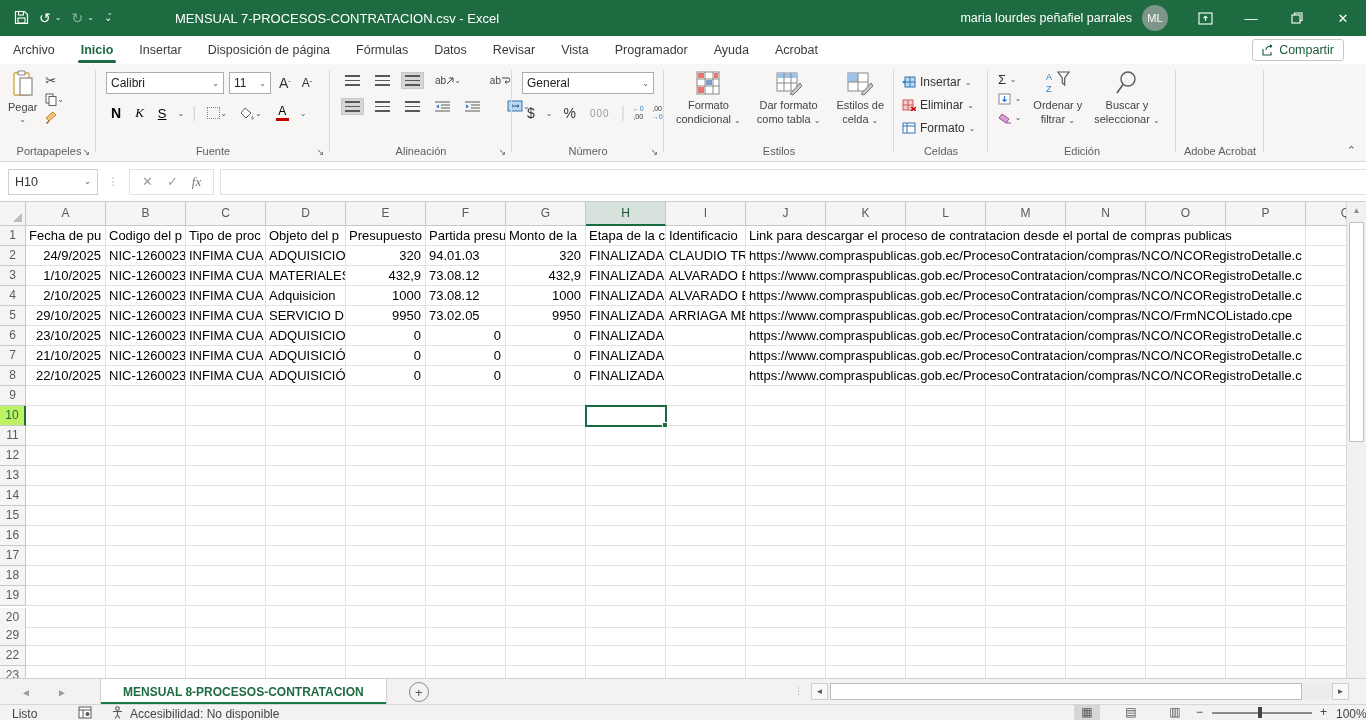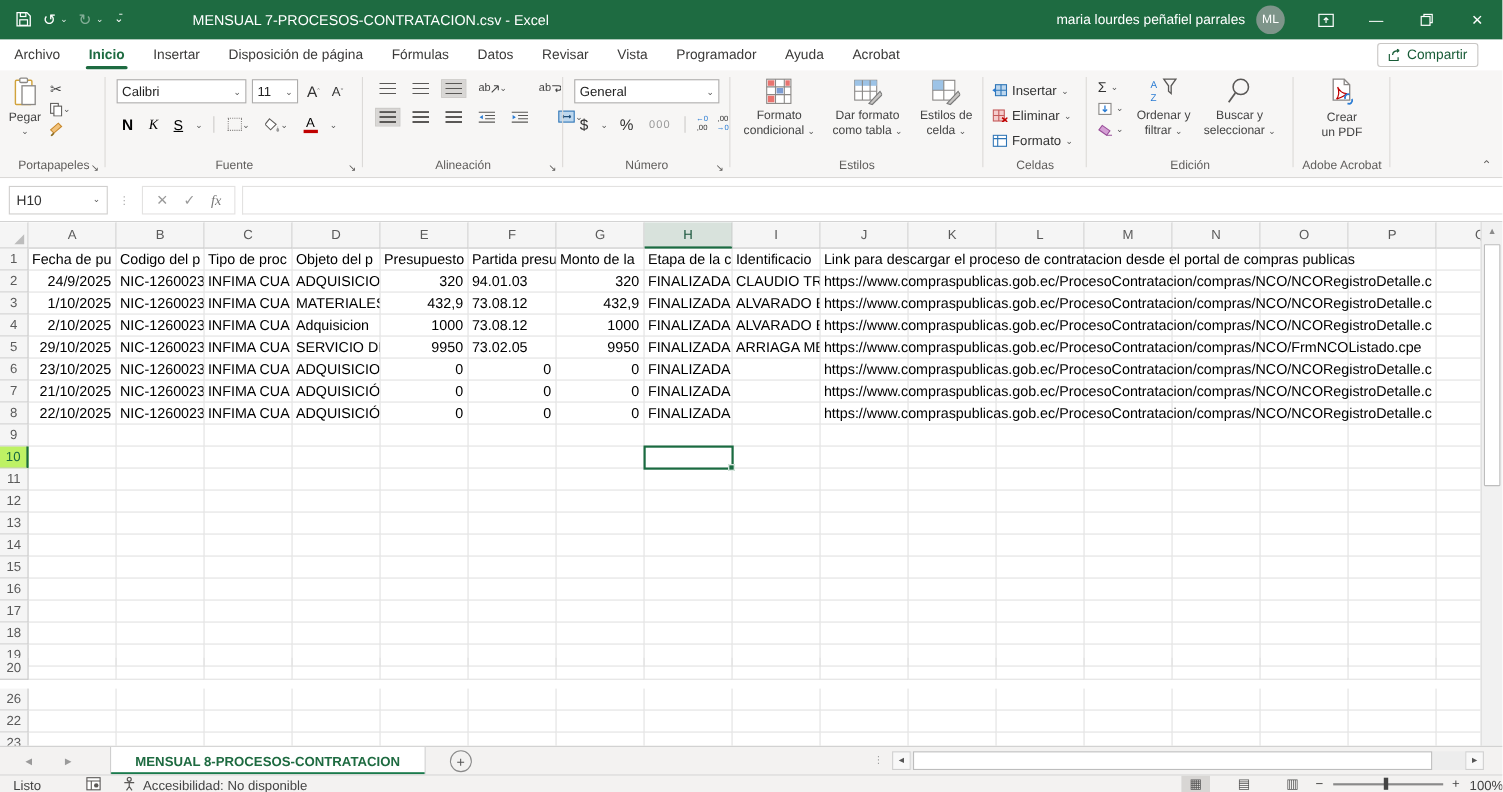--- a/index.html
+++ b/index.html
@@ -446,32 +446,20 @@
               <line x1="9" y1="14.5" x2="3" y2="23" stroke="#5a5856" stroke-width="1.6"></line>
             </svg>
           <span class="cap">Buscar y</span>
           <span class="cap" style="margin-top:0;"><span>seleccionar</span> <span class="chev">⌄</span></span>
         </div>
       </div>
       <span class="glabel">Edición</span>
     </div>
 
     <div class="rgroup" style="left:1176px;width:88px;">
-      <div style="display:flex;justify-content:center;padding-top:6px;">
-        <div class="bigbtn">
-          <svg width="28" height="28" viewBox="0 0 28 28">
-              <path d="M6 2h10l5 5v14H6z" fill="#fff" stroke="#8a8886" stroke-width="1.2"></path>
-              <path d="M16 2v5h5" fill="none" stroke="#8a8886" stroke-width="1.2"></path>
-              <path d="M10 9c2 4 1 9-1 11 3-1 7-2 9-5-3 0-6-2-8-6z" fill="none" stroke="#C00000" stroke-width="1.1"></path>
-              <path d="M17 20a3 3 0 014-4M19 24a3 3 0 004-4" fill="none" stroke="#2B7CD3" stroke-width="1.6"></path>
-            </svg>
-          <span class="cap">Crear</span>
-          <span class="cap" style="margin-top:0;">un PDF</span>
-        </div>
-      </div>
       <span class="glabel">Adobe Acrobat</span>
     </div>
 
     <span style="position:absolute;right:10px;bottom:4px;color:#605E5C;font-size:11px;">⌃</span>
   </div>
 
   <div class="fbar">
     <div class="namebox">
       <span>H10</span>
       <span class="chev">⌄</span>
@@ -880,42 +868,42 @@
           <div class="gc" style="left: 666px; width: 80px;"></div>
           <div class="gc" style="left: 746px; width: 80px;"></div>
           <div class="gc" style="left: 826px; width: 80px;"></div>
           <div class="gc" style="left: 906px; width: 80px;"></div>
           <div class="gc" style="left: 986px; width: 80px;"></div>
           <div class="gc" style="left: 1066px; width: 80px;"></div>
           <div class="gc" style="left: 1146px; width: 80px;"></div>
           <div class="gc" style="left: 1226px; width: 80px;"></div>
           <div class="gc" style="left: 1306px; width: 80px;"></div>
         </div>
-        <div class="gr" style="top: 396px;">
+        <div class="gr" style="top: 406px;">
           <div class="rowhdr">20</div>
           <div class="gc" style="left: 26px; width: 80px;"></div>
           <div class="gc" style="left: 106px; width: 80px;"></div>
           <div class="gc" style="left: 186px; width: 80px;"></div>
           <div class="gc" style="left: 266px; width: 80px;"></div>
           <div class="gc" style="left: 346px; width: 80px;"></div>
           <div class="gc" style="left: 426px; width: 80px;"></div>
           <div class="gc" style="left: 506px; width: 80px;"></div>
           <div class="gc" style="left: 586px; width: 80px;"></div>
           <div class="gc" style="left: 666px; width: 80px;"></div>
           <div class="gc" style="left: 746px; width: 80px;"></div>
           <div class="gc" style="left: 826px; width: 80px;"></div>
           <div class="gc" style="left: 906px; width: 80px;"></div>
           <div class="gc" style="left: 986px; width: 80px;"></div>
           <div class="gc" style="left: 1066px; width: 80px;"></div>
           <div class="gc" style="left: 1146px; width: 80px;"></div>
           <div class="gc" style="left: 1226px; width: 80px;"></div>
           <div class="gc" style="left: 1306px; width: 80px;"></div>
         </div>
         <div class="gr" style="top: 424px;">
-          <div class="rowhdr">26</div>
+          <div class="rowhdr">29</div>
           <div class="gc" style="left: 26px; width: 80px;"></div>
           <div class="gc" style="left: 106px; width: 80px;"></div>
           <div class="gc" style="left: 186px; width: 80px;"></div>
           <div class="gc" style="left: 266px; width: 80px;"></div>
           <div class="gc" style="left: 346px; width: 80px;"></div>
           <div class="gc" style="left: 426px; width: 80px;"></div>
           <div class="gc" style="left: 506px; width: 80px;"></div>
           <div class="gc" style="left: 586px; width: 80px;"></div>
           <div class="gc" style="left: 666px; width: 80px;"></div>
           <div class="gc" style="left: 746px; width: 80px;"></div>

